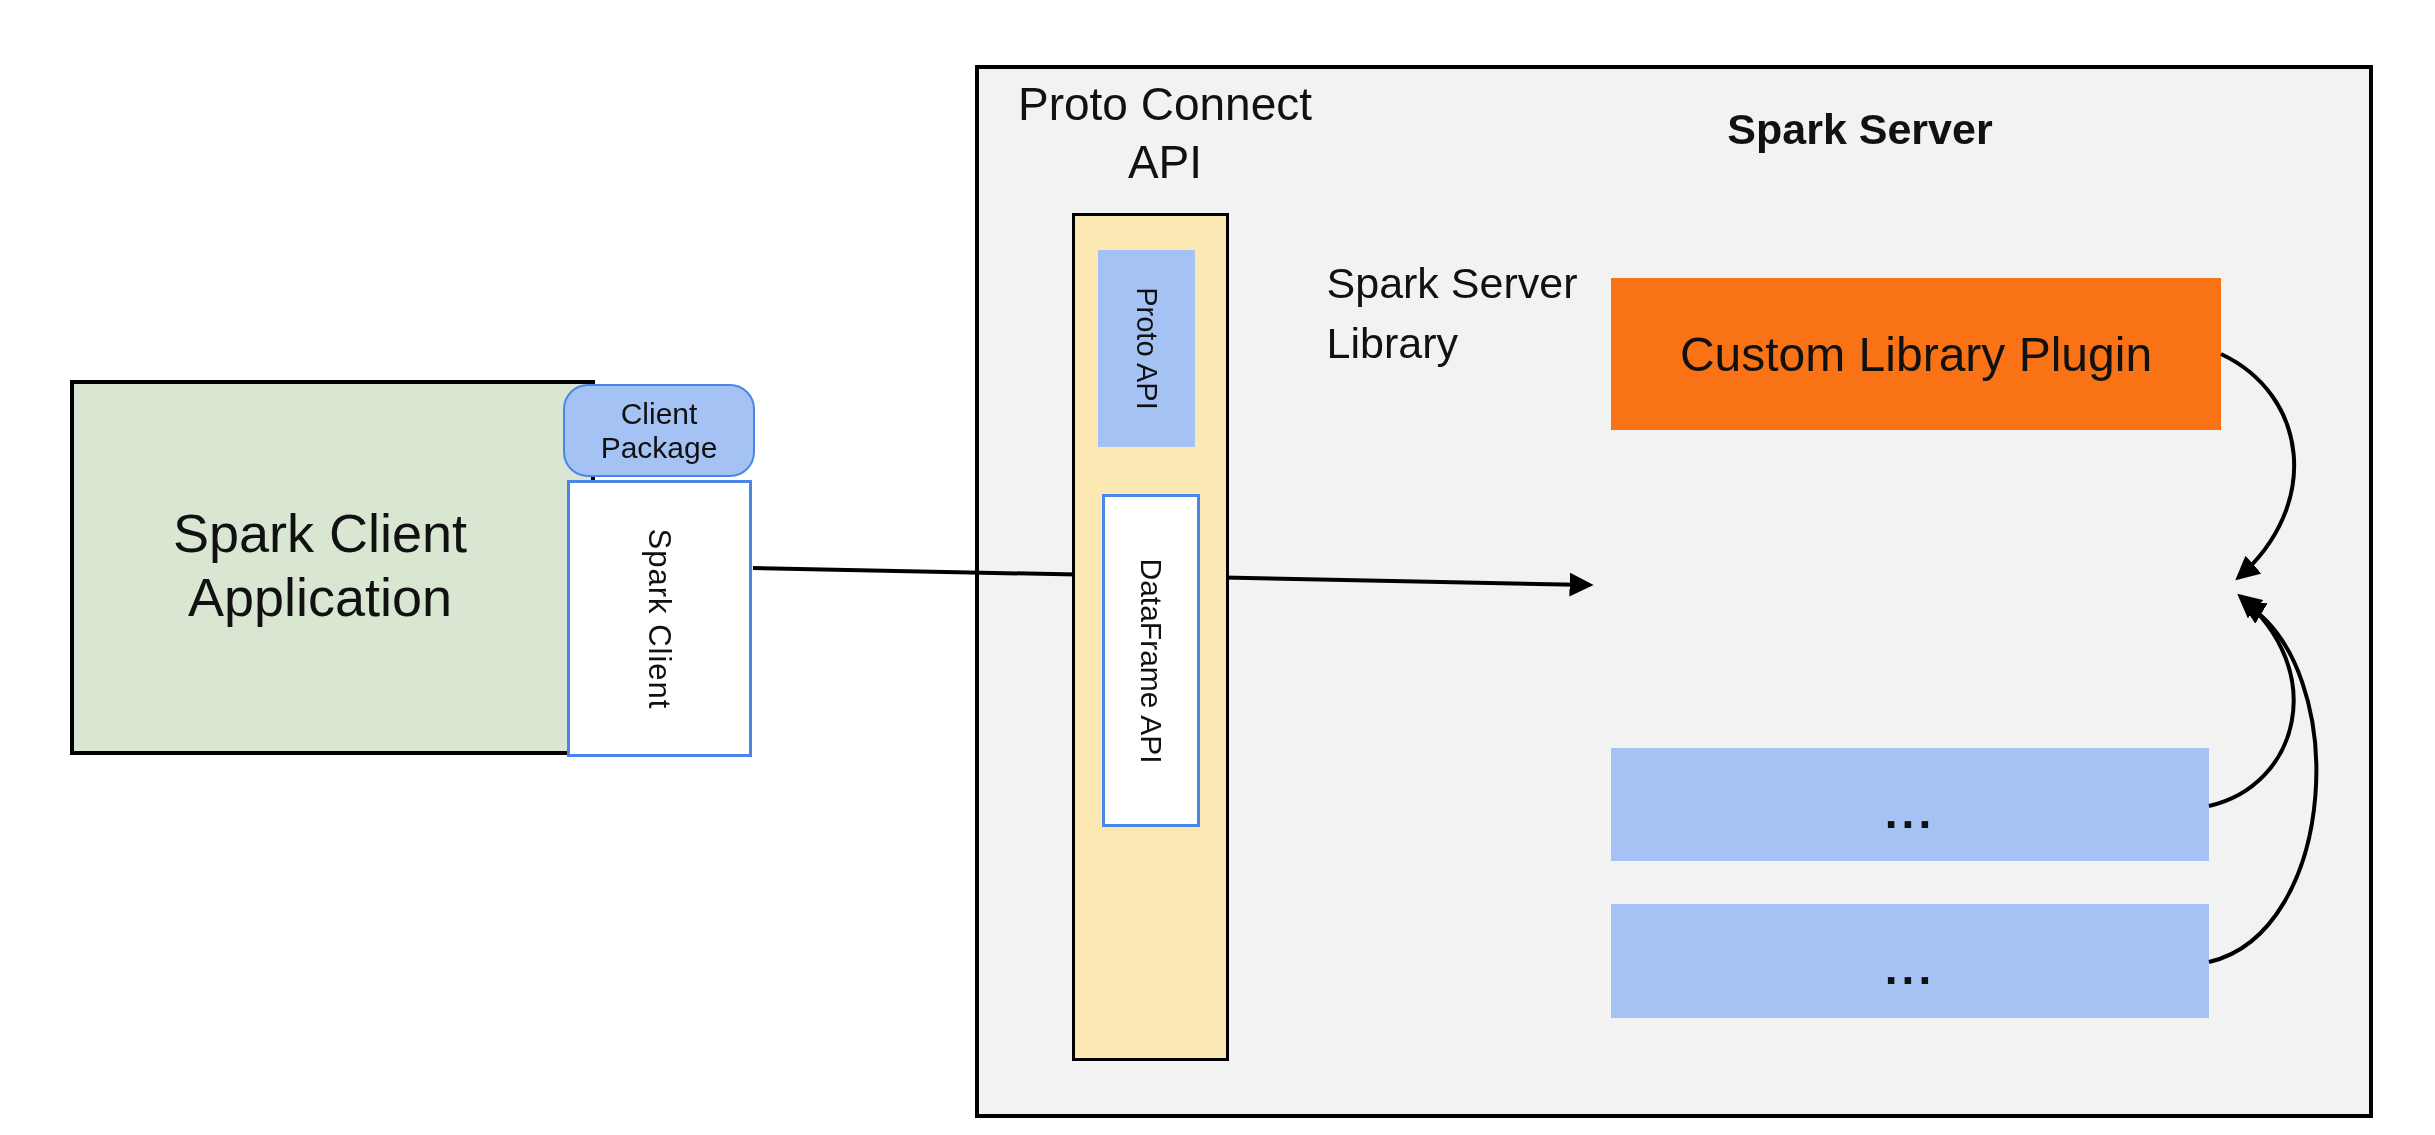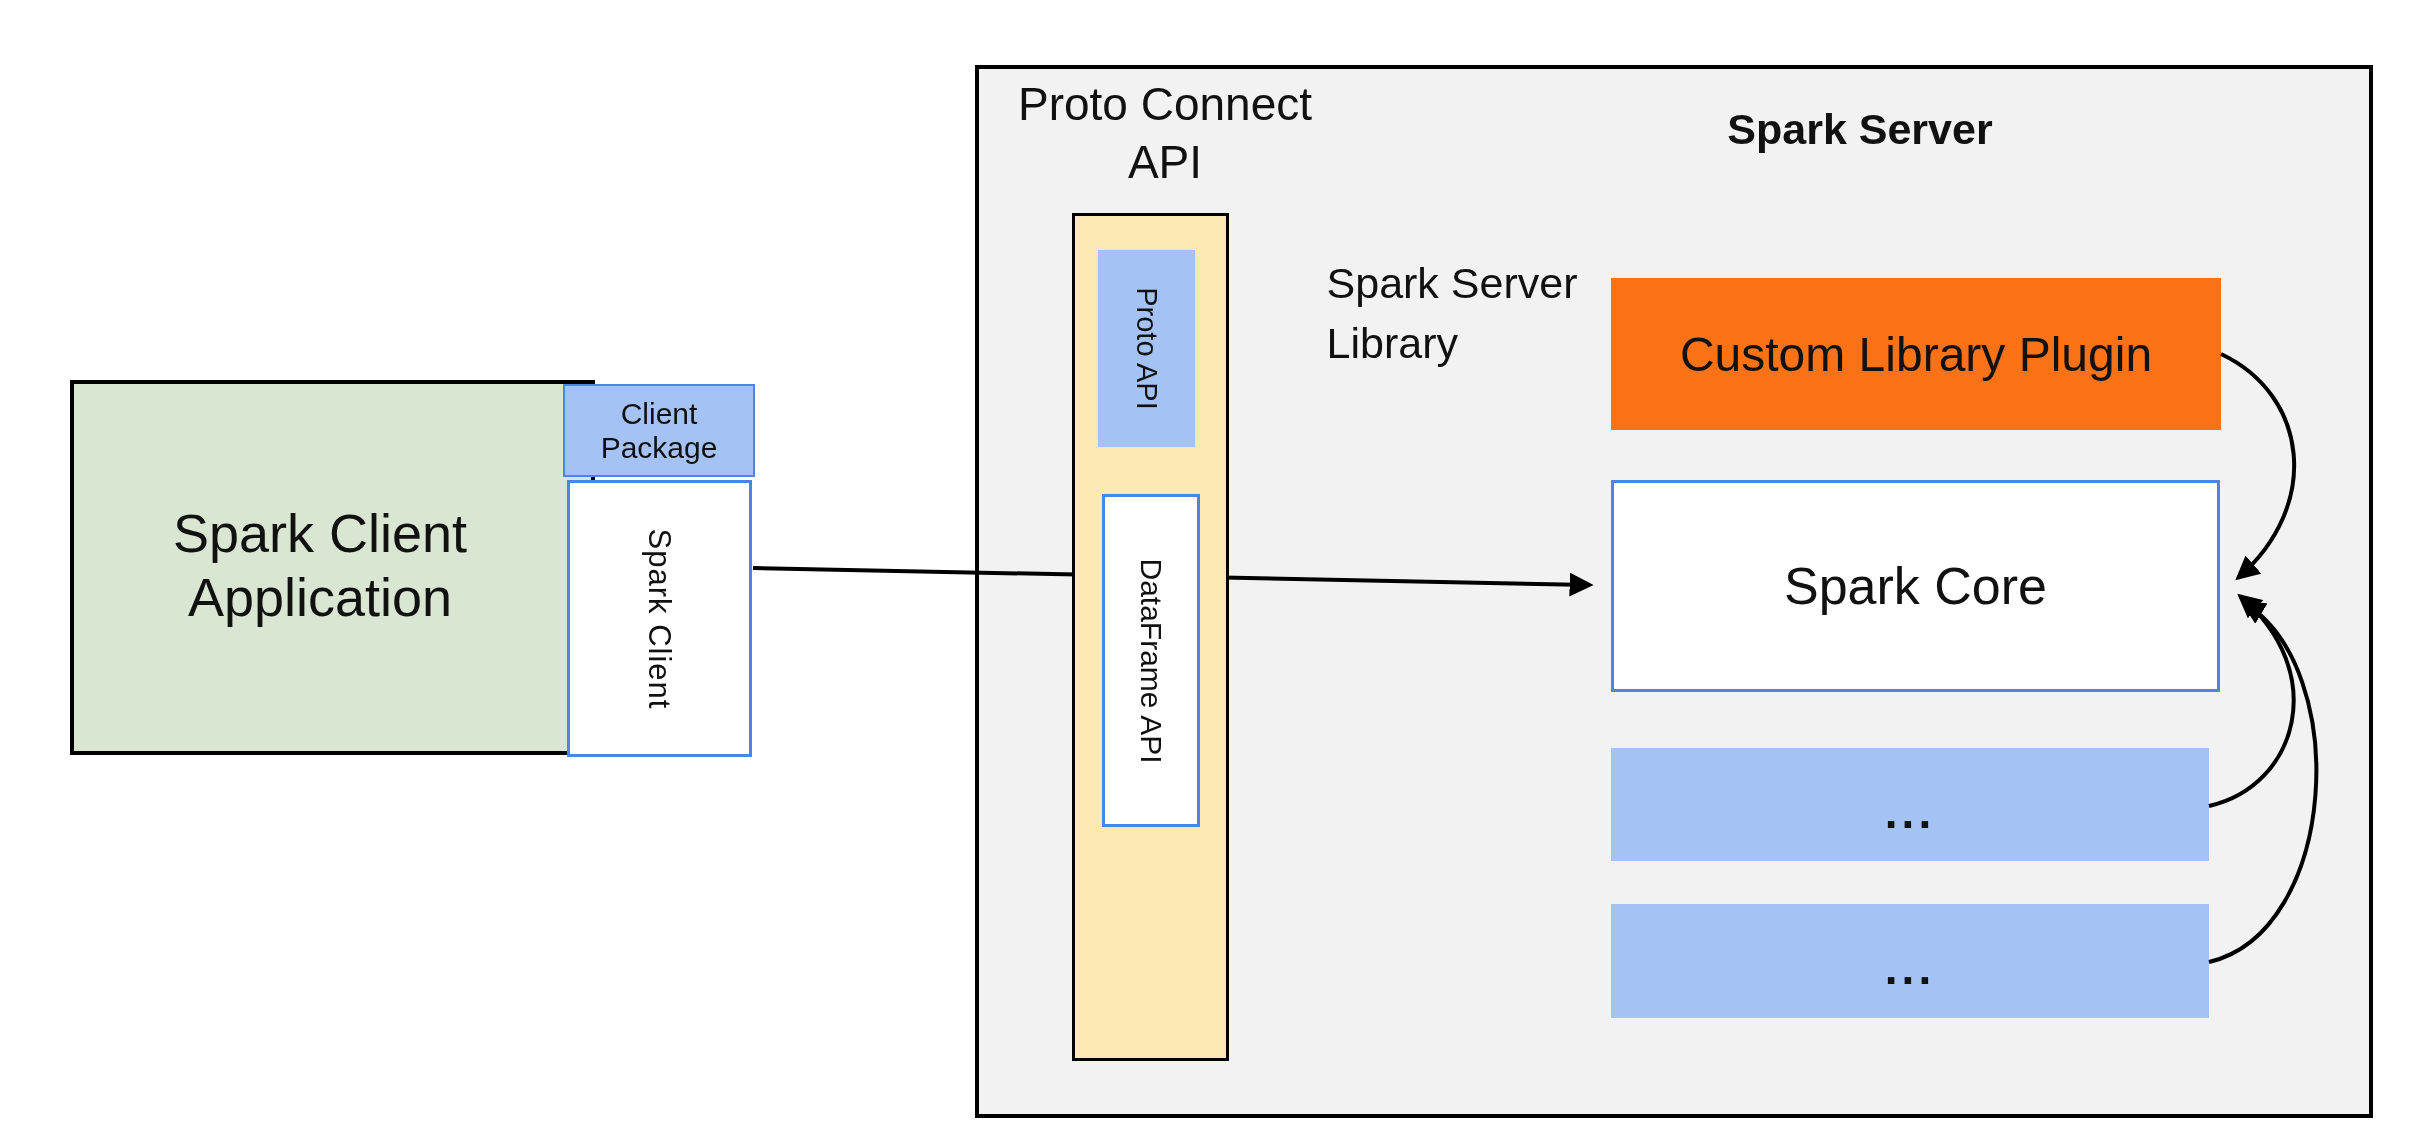--- a/index.html
+++ b/index.html
@@ -46,21 +46,21 @@
 </style>
 </head>
 <body>
 
 <div id="canvas">
 
   <div class="abs z1 green-box" style="background-color: rgb(217, 230, 210);"></div>
   <div class="abs z2 center pre green-label">Spark Client
 Application</div>
 
-  <div class="abs z2 center pkg-box" style="background-color: rgb(164, 194, 244);">
+  <div class="abs z2 center pkg-box" style="background-color: rgb(164, 194, 244); border-radius: 25px;">
     <span class="pre pkg-label">Client
 Package</span>
   </div>
 
   <div class="abs z3 center sc-box">
     <span class="rot nowrap sc-label">Spark Client</span>
   </div>
 
   <div class="abs z1 gray-box" style="background-color: rgb(242, 242, 242);"></div>
 
@@ -69,23 +69,20 @@
 
   <div class="abs z2 center server-title">Spark Server</div>
 
   <div class="abs z2 center pre library-label">Spark Server
 Library</div>
 
   <div class="abs z2 center plugin-box" style="background-color: #f97316;">
     <span>Custom Library Plugin</span>
   </div>
 
-  <div class="abs z2 center core-box" style="border-color: rgb(74, 134, 232);">
-    <span>Spark Core</span>
-  </div>
 
   <div class="abs z2 center dots-box1" style="background-color: rgb(164, 194, 244);">
     <span class="dots">...</span>
   </div>
 
   <div class="abs z2 center dots-box2" style="background-color: rgb(164, 194, 244);">
     <span class="dots">...</span>
   </div>
 
   <svg class="overlay z3" viewBox="0 0 2435 1135">

